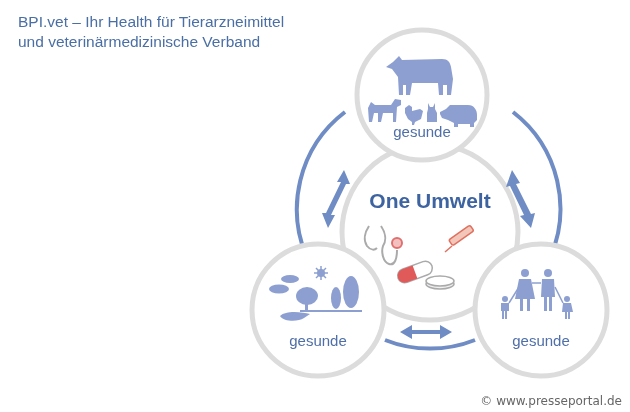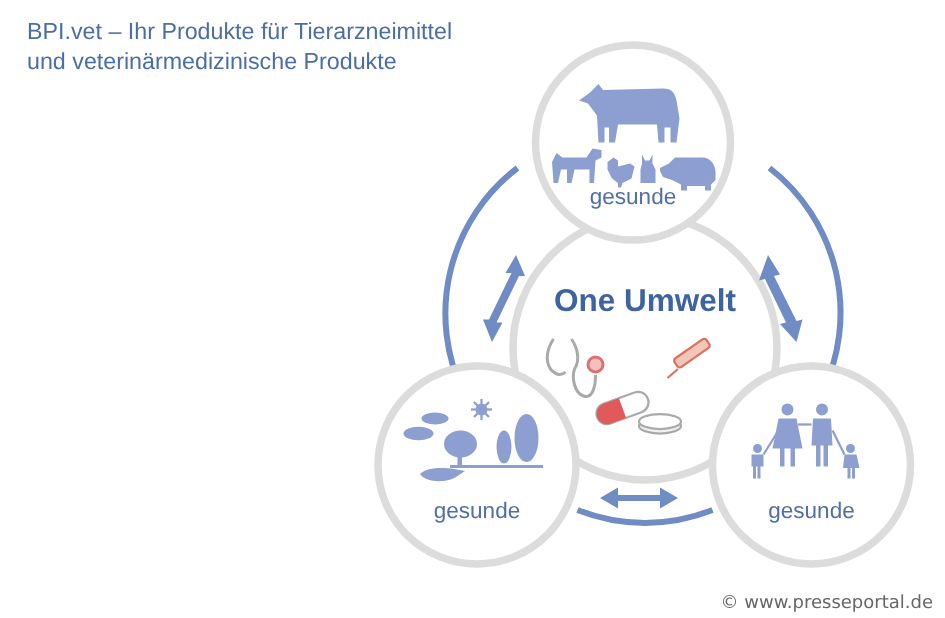--- a/index.html
+++ b/index.html
@@ -8,22 +8,22 @@
   .title div { white-space:nowrap; }
   svg.diagram { position:absolute; left:0; top:0; }
   .lbl { position:absolute; text-align:center; color:#4f6fa8; font-size:15px; line-height:17px; }
   .center-title { position:absolute; color:#3d64a0; font-size:21px; font-weight:bold; }
   .credit { position:absolute; right:8px; bottom:4px; font-size:12px; color:#666; font-family:"DejaVu Sans", sans-serif;margin-left:28px; }
 </style>
 </head>
 <body>
 
 <div class="title">
-  <div>BPI.vet – Ihr Produkte für Tierarzneimittel</div>
-  <div>und veterinärmedizinische Produkte</div>
+  <div>BPI.vet – Ihr Health für Tierarzneimittel</div>
+  <div>und veterinärmedizinische Verband</div>
 </div>
 
 <svg class="diagram" width="630" height="412" viewBox="0 0 630 412">
 
   <g fill="none" stroke="#6f8cc4" stroke-width="4">
     <path d="M 345 112 A 122 122 0 0 0 309 262"></path>
     <path d="M 513 112 A 122 122 0 0 1 548 262"></path>
     <path d="M 385 340 A 122 122 0 0 0 475 340"></path>
   </g>
 

